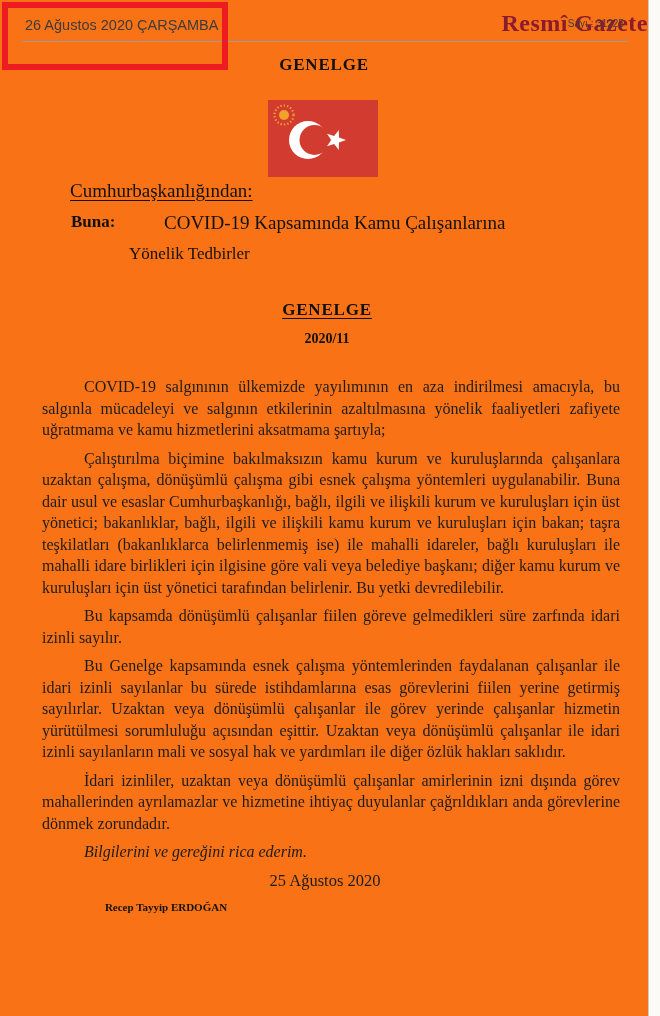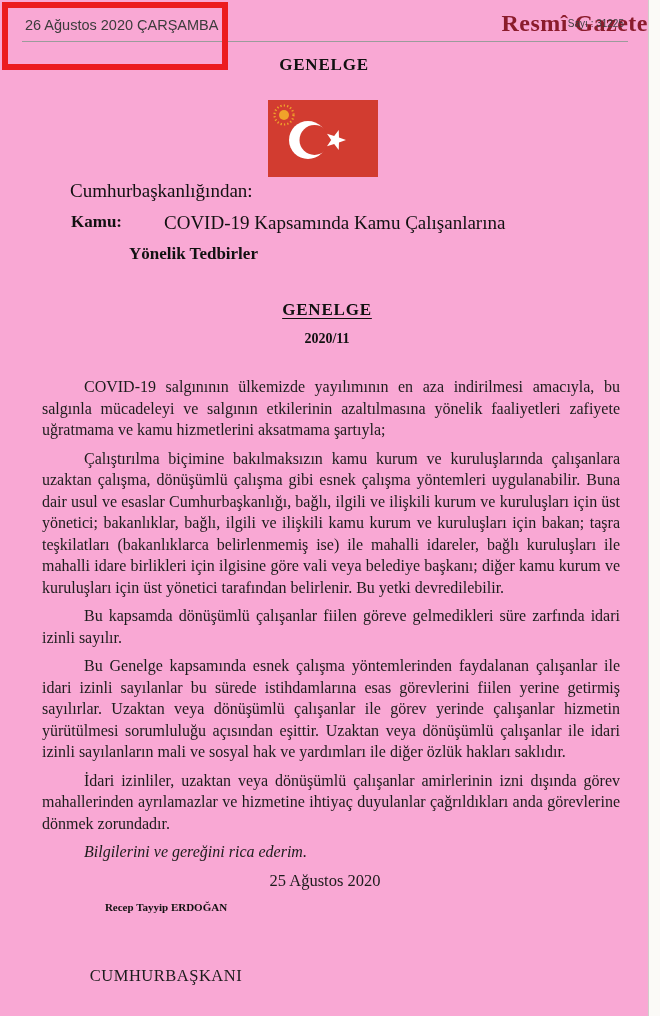--- a/index.html
+++ b/index.html
@@ -1,21 +1,21 @@
 <!DOCTYPE html>
 <html lang="tr"><head>
 <meta charset="utf-8">
 <style>
   html, body { margin: 0; padding: 0; }
   body { background: #ffffff; }
   .page {
     position: relative;
     width: 660px;
     height: 1016px;
-    background: #f9a8d4;
+    background: #f97316;
     overflow: hidden;
     font-family: "Liberation Serif", serif;
     color: #1c1c1c;
   }
   
   .edge-strip {
     position: absolute;
     top: 0; right: 0;
     width: 11px; height: 100%;
     background: #fbfaf7;
@@ -78,20 +78,21 @@
   .flag {
     position: absolute;
     left: 268px; top: 100px;
     width: 110px; height: 77px;
   }
   .from-line {
     position: absolute;
     left: 70px; top: 180px;
     font-size: 19px;
     color: #111111;
+    text-decoration: underline;
     text-underline-offset: 3px;
     text-align: right;
   }
   .subject-label {
     position: absolute;
     left: 71px; top: 212px;
     font-size: 17px;
     font-weight: bold;
     color: #111111;
   }
@@ -100,21 +101,20 @@
     left: 128px; top: 212px;
     font-size: 19px;
     color: #111111;
     margin-left: 36px;
   }
   .subject-line2 {
     position: absolute;
     left: 129px; top: 244px;
     font-size: 17px;
     color: #111111;
-    font-weight: bold;
   }
   .doc-title {
     position: absolute;
     left: 0; top: 300px;
     width: 654px;
     text-align: center;
     font-weight: bold;
     font-size: 17px;
     letter-spacing: 0.8px;
     text-decoration: underline;
@@ -195,33 +195,32 @@
       <circle cx="16" cy="15" r="9.5" fill="none" stroke="#f0a32a" stroke-width="2.2" stroke-dasharray="1.3 2.1"></circle>
     </g>
     <g>
       <circle cx="40" cy="40" r="19" fill="#ffffff"></circle>
       <circle cx="46.5" cy="40" r="15" fill="#d23c30"></circle>
     </g>
     <polygon points="78,40 70.98,37.47 70.74,30.01 66.17,35.91 59.01,33.83 63.2,40 59.01,46.17 66.17,44.09 70.74,49.99 70.98,42.53" fill="#ffffff"></polygon>
   </svg>
 
   <div class="from-line">Cumhurbaşkanlığından:</div>
-  <div class="subject-label">Kamu:</div>
+  <div class="subject-label">Buna:</div>
   <div class="subject-line1">COVID-19 Kapsamında Kamu Çalışanlarına</div>
   <div class="subject-line2">Yönelik Tedbirler</div>
 
   <div class="doc-title">GENELGE</div>
   <div class="doc-number">2020/11</div>
 
   <div class="body-text">
     <p>COVID-19 salgınının ülkemizde yayılımının en aza indirilmesi amacıyla, bu salgınla mücadeleyi ve salgının etkilerinin azaltılmasına yönelik faaliyetleri zafiyete uğratmama ve kamu hizmetlerini aksatmama şartıyla;</p>
     <p>Çalıştırılma biçimine bakılmaksızın kamu kurum ve kuruluşlarında çalışanlara uzaktan çalışma, dönüşümlü çalışma gibi esnek çalışma yöntemleri uygulanabilir. Buna dair usul ve esaslar Cumhurbaşkanlığı, bağlı, ilgili ve ilişkili kurum ve kuruluşları için üst yönetici; bakanlıklar, bağlı, ilgili ve ilişkili kamu kurum ve kuruluşları için bakan; taşra teşkilatları (bakanlıklarca belirlenmemiş ise) ile mahalli idareler, bağlı kuruluşları ile mahalli idare birlikleri için ilgisine göre vali veya belediye başkanı; diğer kamu kurum ve kuruluşları için üst yönetici tarafından belirlenir. Bu yetki devredilebilir.</p>
     <p>Bu kapsamda dönüşümlü çalışanlar fiilen göreve gelmedikleri süre zarfında idari izinli sayılır.</p>
     <p>Bu Genelge kapsamında esnek çalışma yöntemlerinden faydalanan çalışanlar ile idari izinli sayılanlar bu sürede istihdamlarına esas görevlerini fiilen yerine getirmiş sayılırlar. Uzaktan veya dönüşümlü çalışanlar ile görev yerinde çalışanlar hizmetin yürütülmesi sorumluluğu açısından eşittir. Uzaktan veya dönüşümlü çalışanlar ile idari izinli sayılanların mali ve sosyal hak ve yardımları ile diğer özlük hakları saklıdır.</p>
     <p>İdari izinliler, uzaktan veya dönüşümlü çalışanlar amirlerinin izni dışında görev mahallerinden ayrılamazlar ve hizmetine ihtiyaç duyulanlar çağrıldıkları anda görevlerine dönmek zorundadır.</p>
     <p class="closing">Bilgilerini ve gereğini rica ederim.</p>
   </div>
 
   <div class="date-line">25 Ağustos 2020</div>
   <div class="signature-name">Recep Tayyip ERDOĞAN</div>
-  <div class="signature-title">CUMHURBAŞKANI</div>
 
 </div>
 
 </body></html>

